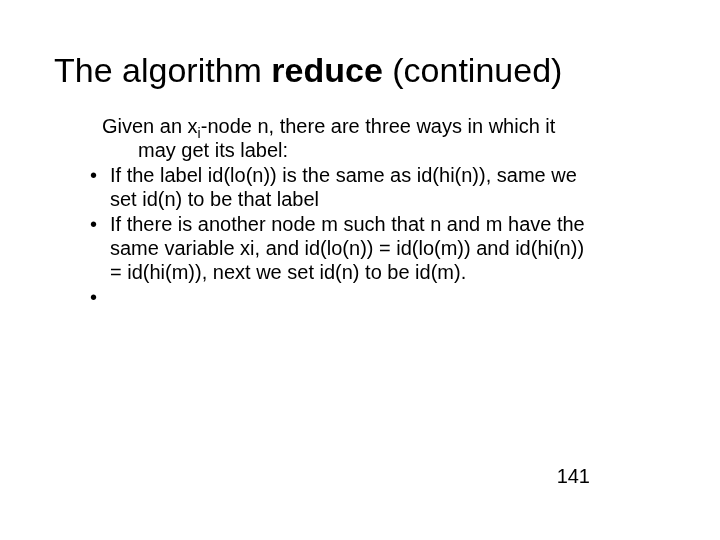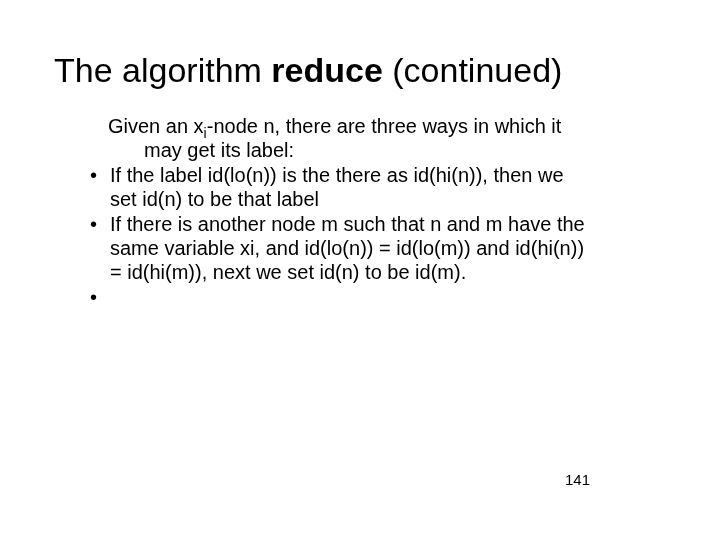--- a/index.html
+++ b/index.html
@@ -30,21 +30,21 @@
   .title .bold { font-weight: 700; }
   .body {
     position: absolute;
     top: 115px;
     left: 90px;
     right: 62px;
     font-size: 20px;
     line-height: 1.18;
   }
   .intro {
-    margin: 0 0 2px 18px;
+    margin: 0 0 2px 12px;
     text-indent: -36px;
     padding-left: 36px;
   }
   .intro .sub { font-size: 0.7em; vertical-align: sub; line-height: 0; }
   ul.bullets {
     list-style: none;
     margin: 0;
     padding: 0;
   }
   ul.bullets li {
@@ -54,40 +54,40 @@
   }
   ul.bullets li .marker {
     position: absolute;
     left: 0;
     top: 0;
   }
   .pagenum {
     position: absolute;
     right: 62px;
     bottom: 52px;
-    font-size: 15px;
+    font-size: 20px;
   }
 </style>
 </head>
 <body>
 
 <div class="slide">
 
   <h1 class="title">
     <span>The algorithm </span><span class="bold">reduce</span><span> (continued)</span>
   </h1>
 
   <div class="body">
     <p class="intro">
       <span>Given an x</span><span class="sub">i</span><span>-node n, there are three ways in which it may get its label:</span>
     </p>
     <ul class="bullets">
       <li>
         <span class="marker">•</span>
-        <span>If the label id(lo(n)) is the there as id(hi(n)),  then we set id(n) to be that label</span>
+        <span>If the label id(lo(n)) is the same as id(hi(n)),  same we set id(n) to be that label</span>
       </li>
       <li>
         <span class="marker">•</span>
         <span><span>If there is another node m such that n and m have the same variable x</span><span class="sub">i</span><span>, and id(lo(n)) = id(lo(m)) and id(hi(n)) = id(hi(m)), next we set id(n) to be id(m).</span></span>
       </li>
       <li>
         <span class="marker">•</span>
       </li>
     </ul>
   </div>

